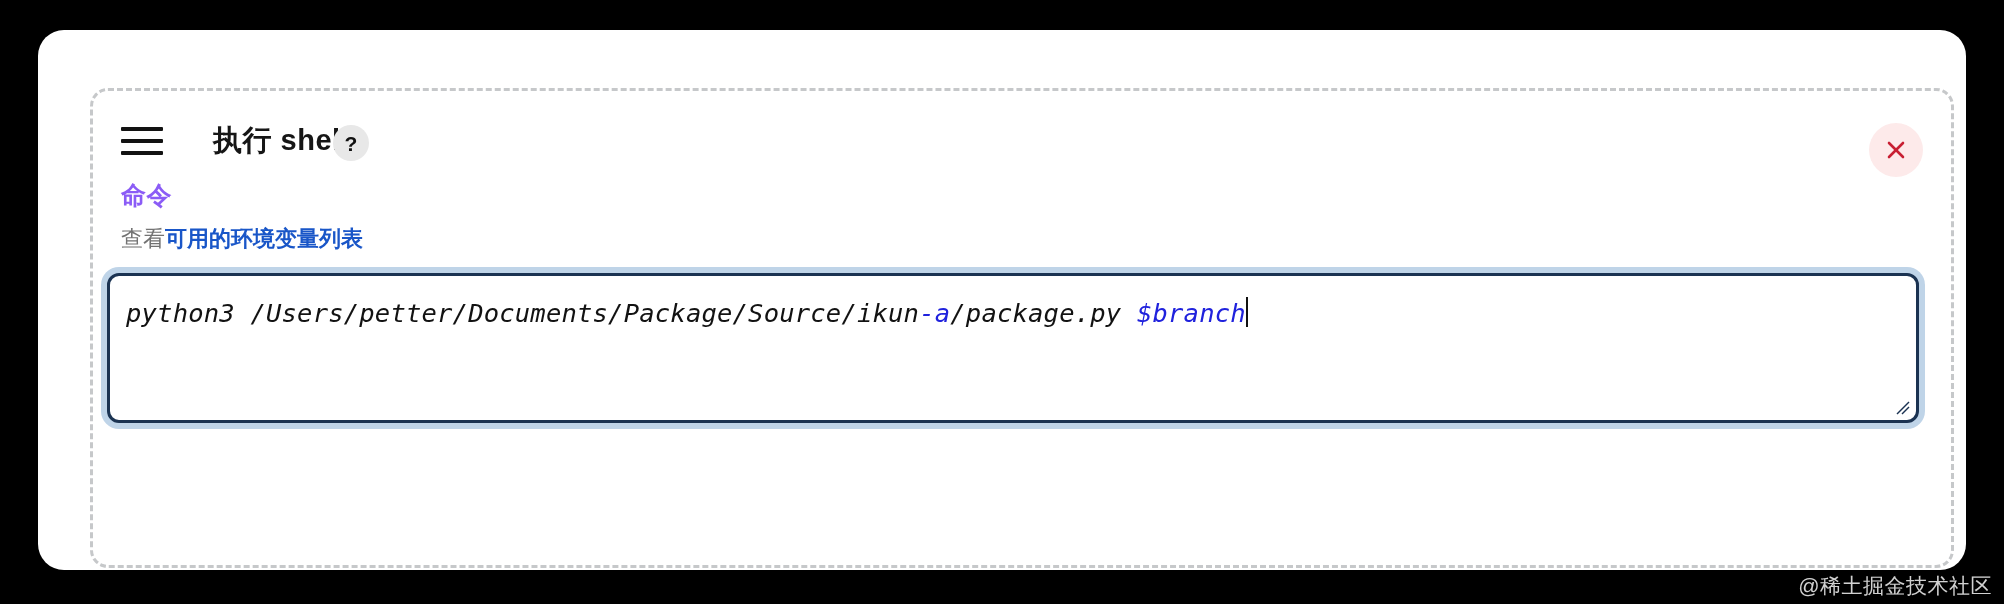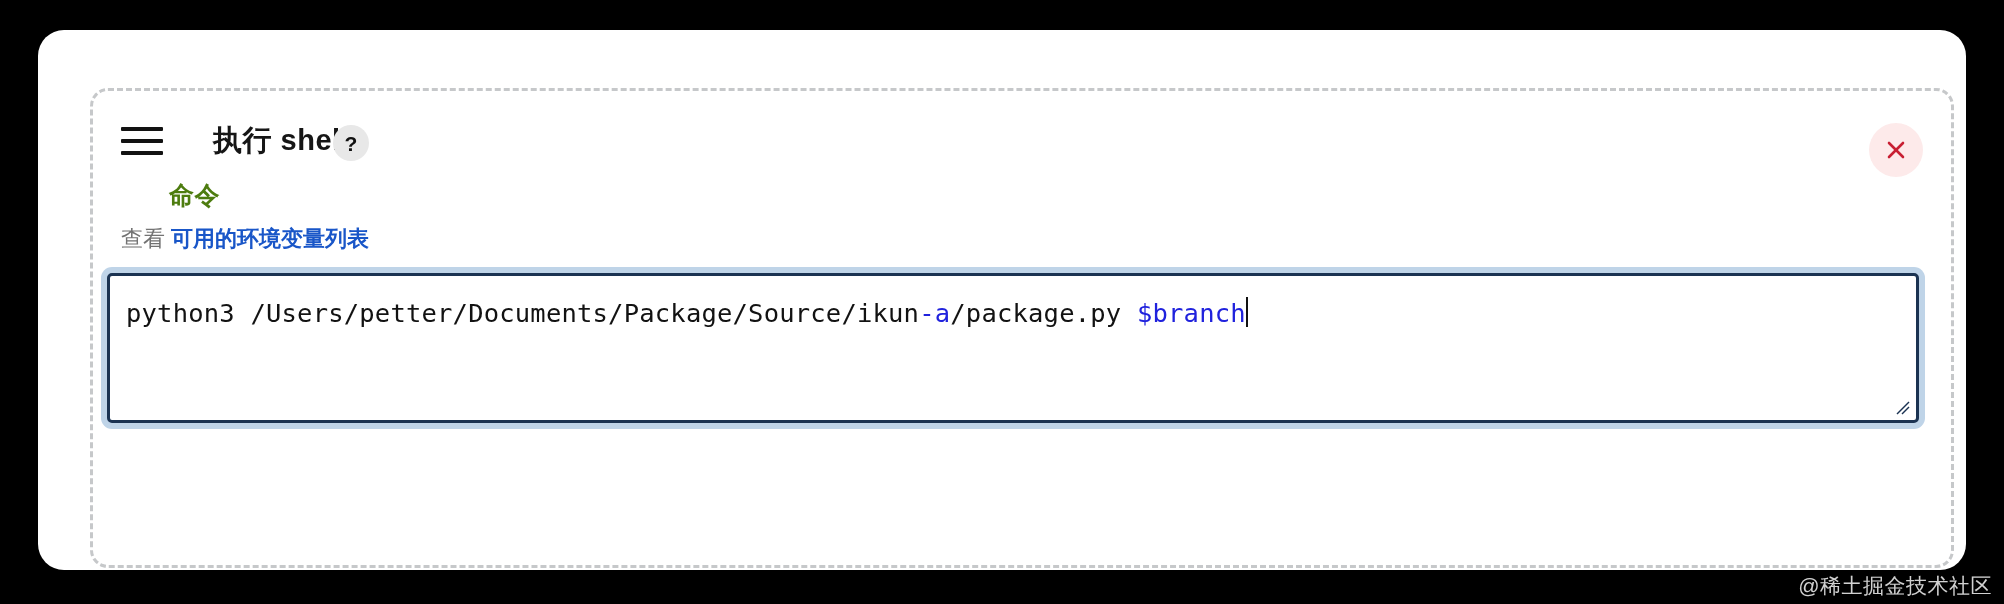--- a/index.html
+++ b/index.html
@@ -115,56 +115,56 @@
   }
   #close-button svg { display: block; }
 
   
   #section-label {
     position: absolute;
     left: 28px;
     top: 88px;
     font-size: 25px;
     font-weight: 700;
-    color: #4d7c0f;
+    color: #8b5cf6;
     letter-spacing: 0.5px;
-    margin-left: 48px;
   }
 
   #hint-row {
     position: absolute;
     left: 28px;
     top: 133px;
     font-size: 22px;
     white-space: nowrap;
   }
   #hint-prefix {
     color: #737373;
   }
   #hint-link {
     color: #1956c8;
     font-weight: 700;
     cursor: pointer;
-    margin-left: 6px;
+    margin-left: 0;
   }
 
   
   #command-field {
     position: absolute;
     left: 14px;
     top: 182px;
     width: 1812px;
     height: 150px;
     background: #ffffff;
     border: 3px solid #1b3352;
-    border-radius: 5px;
+    border-radius: 12px;
     box-shadow: 0 0 0 6px #bfd4e8;
     box-sizing: border-box;
     overflow: hidden;
     cursor: text;
+    font-style: italic;
   }
 
   #command-text {
     position: absolute;
     left: 16px;
     top: 20px;
     font-family: "DejaVu Sans Mono", "Liberation Mono", monospace;
     font-size: 25.5px;
     line-height: 34px;
     color: #121212;

